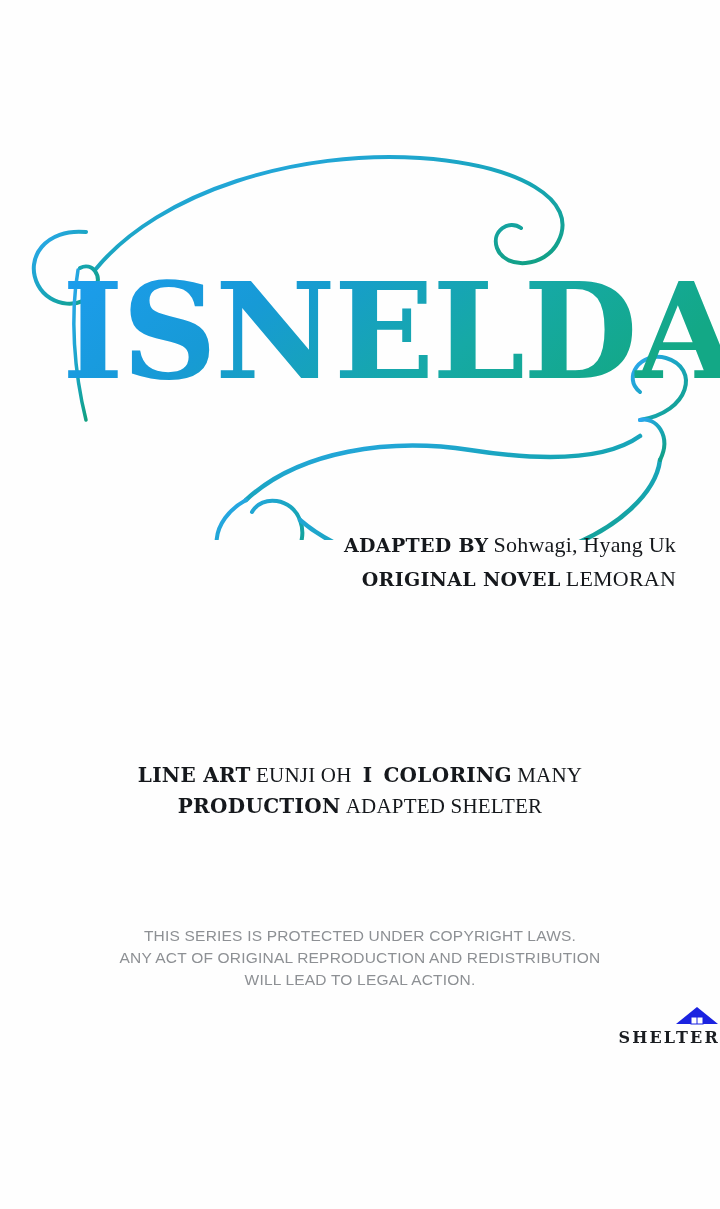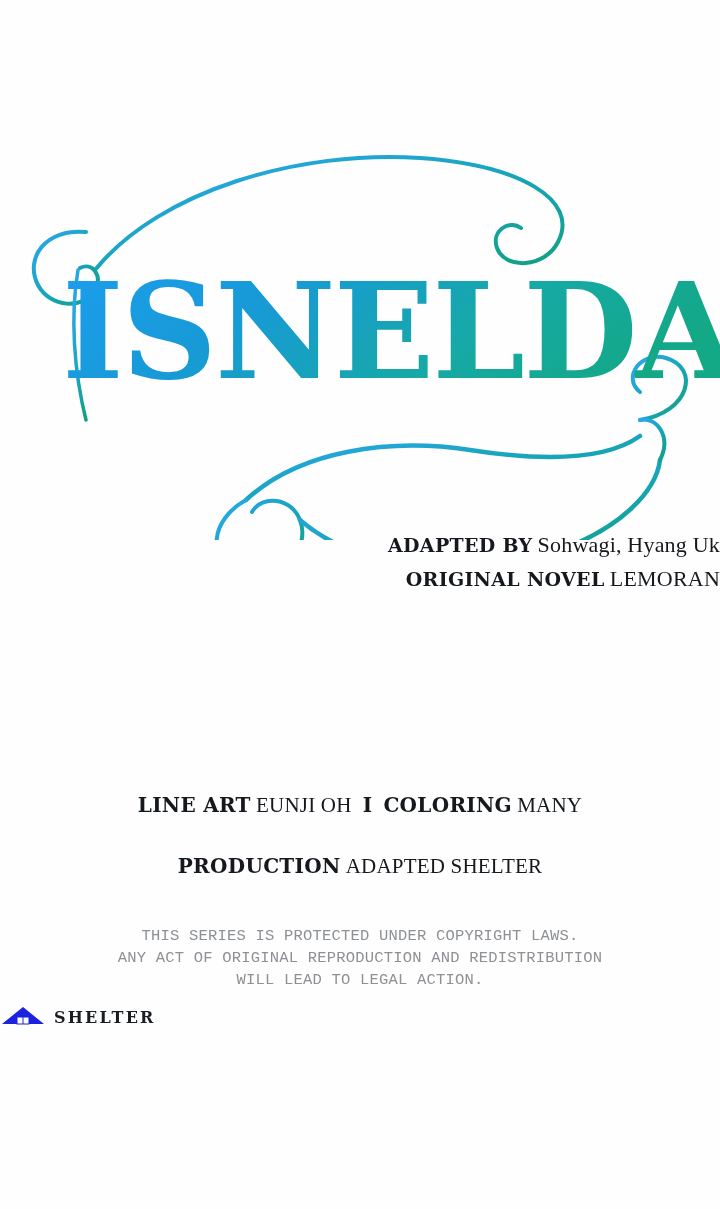--- a/index.html
+++ b/index.html
@@ -42,20 +42,21 @@
     letter-spacing: -2px;
   }
 
   
   .credits-top {
     position: absolute;
     top: 528px;
     left: 0;
     width: 720px;
     text-align: right;
+    padding-right: 44px;
     box-sizing: border-box;
     color: #15181c;
   }
   .credit-line {
     font-size: 21px;
     line-height: 33px;
     white-space: nowrap;
   }
   .credit-role {
     font-family: "DejaVu Serif", serif;
@@ -73,21 +74,20 @@
   .credits-mid {
     position: absolute;
     top: 760px;
     left: 0;
     width: 720px;
     text-align: center;
     color: #15181c;
   }
   .credits-mid .credit-line {
     line-height: 31px;
-    margin-top: 30px;
   }
   .credits-mid .credit-role {
     font-size: 20px;
   }
   .credits-mid .credit-name {
     font-size: 21px;
   }
   .sep {
     font-family: "DejaVu Serif", serif;
     font-weight: 700;
@@ -96,36 +96,35 @@
   }
 
   
   .copyright {
     position: absolute;
     top: 925px;
     left: 0;
     width: 720px;
     text-align: center;
     color: #8d9094;
-    font-family: Liberation Mono, monospace;
+    font-family: Liberation Sans, sans-serif;
     font-size: 15.5px;
     line-height: 22px;
     letter-spacing: 0.2px;
   }
 
   
   .logo {
     position: absolute;
     top: 1006px;
     left: 0;
     width: 720px;
     display: flex;
-    flex-direction: row;
-    align-items: flex-start;
-    gap: 8px;
+    flex-direction: column;
+    align-items: flex-end;
   }
   .logo-mark {
     width: 46px;
     height: 20px;
     position: relative;
   }
   .logo-mark svg { display:block; }
   .logo-word {
     margin-top: 2px;
     font-family: "DejaVu Serif", serif;

